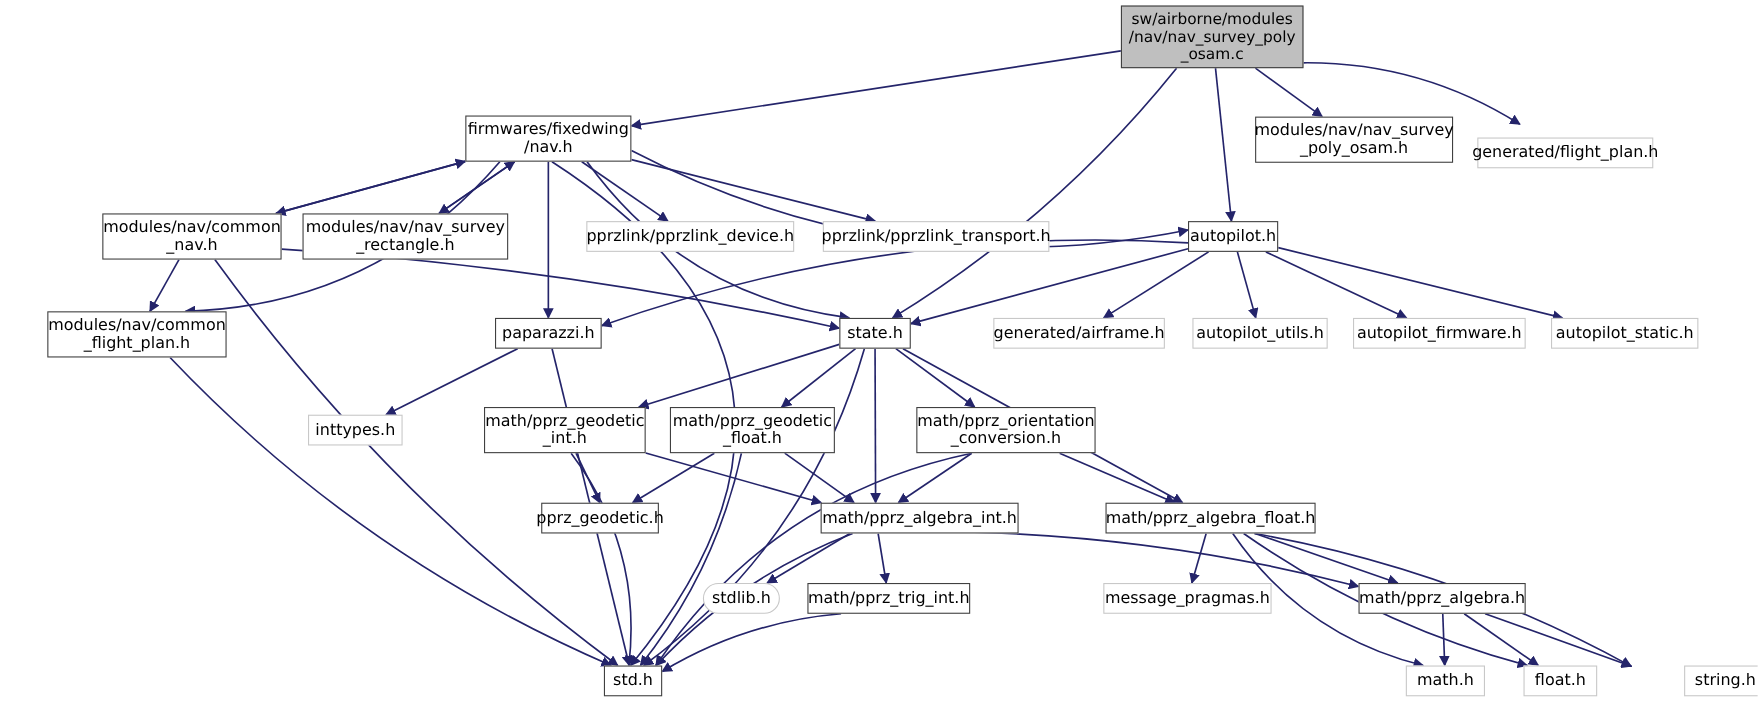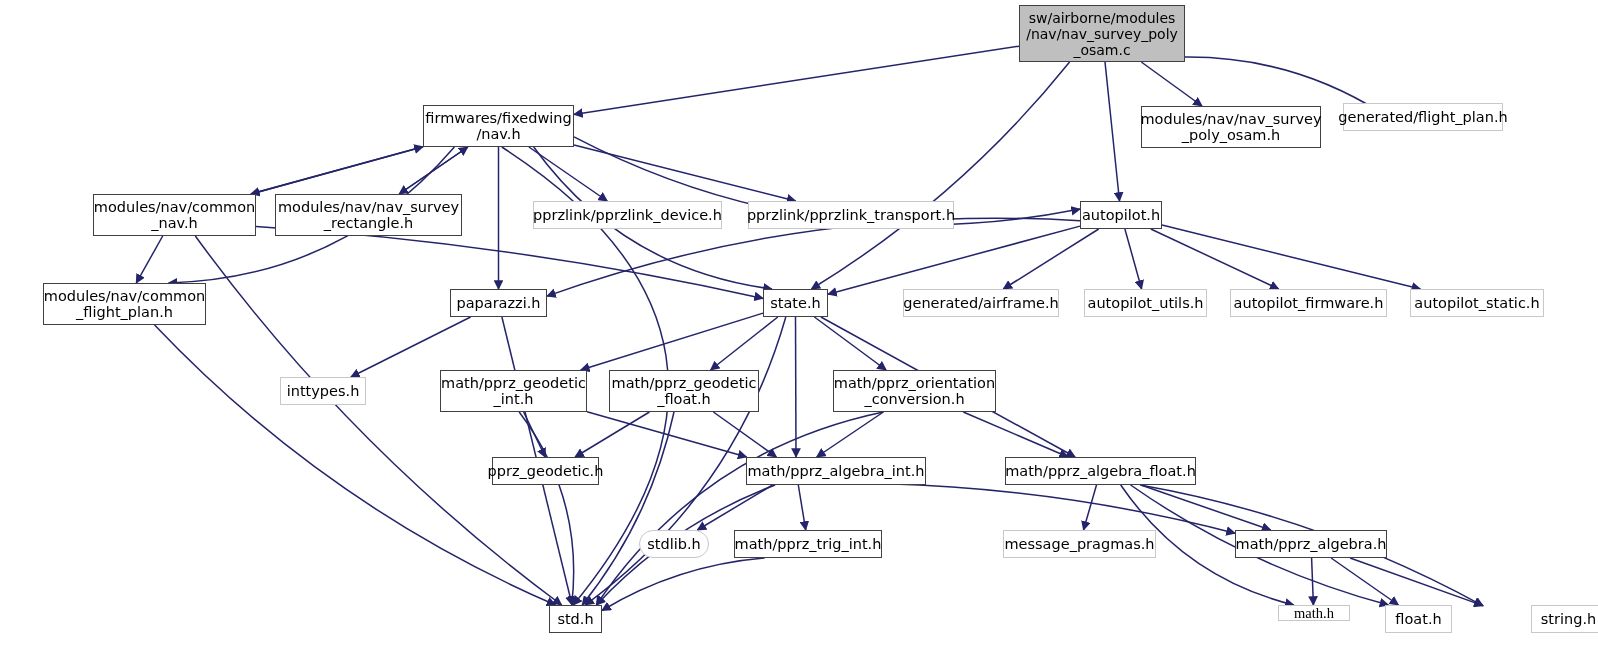--- a/index.html
+++ b/index.html
@@ -82,21 +82,21 @@
         <path d="M 1350.1 558.0 Q 1416.6 581.8 1483.0 605.6" marker-end="url(#arr)"></path>
         <path d="M 764.6 558.0 Q 677.2 565.2 602.0 610.5" marker-end="url(#arr)"></path>
       </g>
   </svg>
   <div id="node-layer">
       <div class="node b-root" style="left: 1019px; top: 5px; width: 166px; height: 57px; font-size: 14px;">sw/airborne/modules
 /nav/nav_survey_poly
 _osam.c</div>
       <div class="node b-dark" style="left: 1141px; top: 106px; width: 180px; height: 42px;">modules/nav/nav_survey
 _poly_osam.h</div>
-      <div class="node b-light" style="left: 1343px; top: 103px; width: 160px; height: 28px;">generated/flight_plan.h</div>
+      <div class="node b-light" style="left: 1343px; top: 125px; width: 160px; height: 28px;">generated/flight_plan.h</div>
       <div class="node b-dark" style="left: 423px; top: 105px; width: 151px; height: 42px;">firmwares/fixedwing
 /nav.h</div>
       <div class="node b-dark" style="left: 93px; top: 194px; width: 163px; height: 42px;">modules/nav/common
 _nav.h</div>
       <div class="node b-dark" style="left: 275px; top: 194px; width: 187px; height: 42px;">modules/nav/nav_survey
 _rectangle.h</div>
       <div class="node b-light" style="left: 533px; top: 201px; width: 189px; height: 28px;">pprzlink/pprzlink_device.h</div>
       <div class="node b-light" style="left: 748px; top: 201px; width: 206px; height: 28px;">pprzlink/pprzlink_transport.h</div>
       <div class="node b-dark" style="left: 1080px; top: 201px; width: 82px; height: 28px;">autopilot.h</div>
       <div class="node b-dark" style="left: 43px; top: 283px; width: 163px; height: 42px;">modules/nav/common
@@ -115,17 +115,17 @@
       <div class="node b-dark" style="left: 833px; top: 370px; width: 163px; height: 42px;">math/pprz_orientation
 _conversion.h</div>
       <div class="node b-dark" style="left: 492px; top: 457px; width: 107px; height: 28px;">pprz_geodetic.h</div>
       <div class="node b-dark" style="left: 746px; top: 457px; width: 180px; height: 28px;">math/pprz_algebra_int.h</div>
       <div class="node b-dark" style="left: 1005px; top: 457px; width: 191px; height: 28px;">math/pprz_algebra_float.h</div>
       <div class="node b-light" style="left: 639px; top: 530px; width: 70px; height: 28px; border-radius: 14px;">stdlib.h</div>
       <div class="node b-dark" style="left: 734px; top: 530px; width: 148px; height: 28px;">math/pprz_trig_int.h</div>
       <div class="node b-light" style="left: 1003px; top: 530px; width: 153px; height: 28px;">message_pragmas.h</div>
       <div class="node b-dark" style="left: 1235px; top: 530px; width: 152px; height: 28px;">math/pprz_algebra.h</div>
       <div class="node b-dark" style="left: 549px; top: 605px; width: 53px; height: 28px;">std.h</div>
-      <div class="node b-light" style="left: 1278px; top: 605px; width: 72px; height: 16px; font-family: Liberation Serif, serif;">math.h</div>
+      <div class="node b-light" style="left: 1278px; top: 605px; width: 72px; height: 28px;">math.h</div>
       <div class="node b-light" style="left: 1385px; top: 605px; width: 67px; height: 28px;">float.h</div>
       <div class="node b-light" style="left: 1483px; top: 605px; width: 75px; height: 28px; margin-left: 48px;">string.h</div>
     </div>
 </div>
 
 </body></html>

